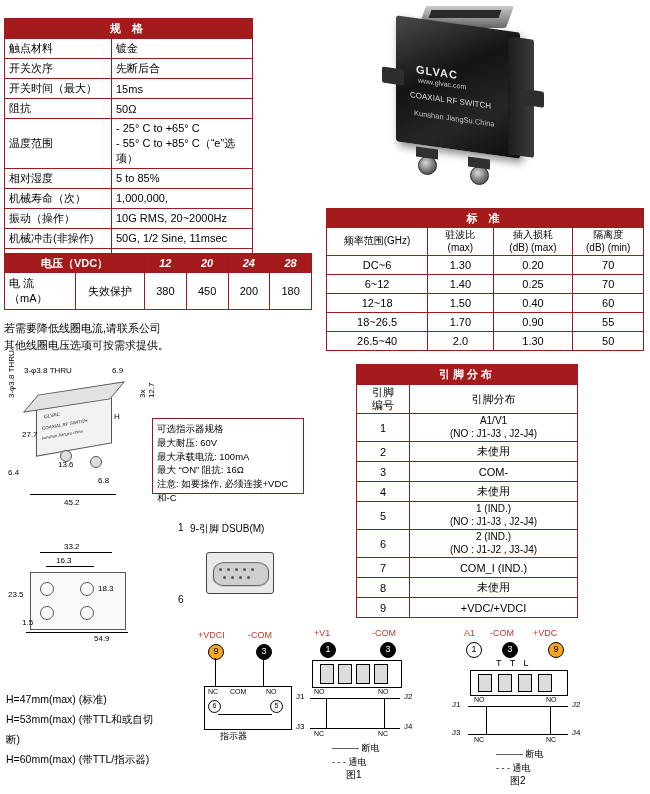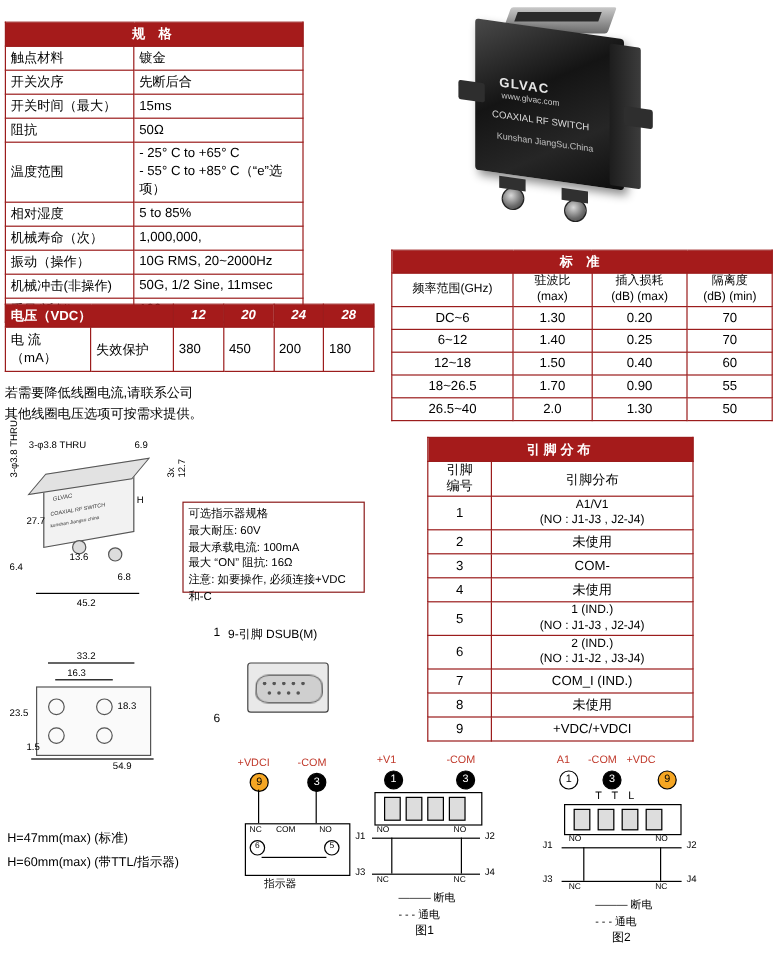--- a/index.html
+++ b/index.html
@@ -15,21 +15,21 @@
   .abs{position:absolute;}
   table{border-collapse:collapse;}
   .spec-tbl{width:249px;border:1px solid #9b1c1c;}
   .spec-tbl td{border:1px solid #9b1c1c;padding:2px 4px;font-size:11px;height:15px;vertical-align:middle;}
   .spec-hdr{background:#a51b1b;color:#fff;text-align:center;font-weight:bold;letter-spacing:4px;font-size:12px;}
   .spec-tbl td.label{width:98px;}
   .two-line{line-height:1.35;}
 
   
   .volt-tbl{width:308px;border:1px solid #9b1c1c;}
-  .volt-tbl td{border:1px solid #9b1c1c;padding:1px 4px;font-size:11px;height:16px;}
+  .volt-tbl td{border:1px solid #9b1c1c;padding:1px 4px;font-size:11px;height:16px;text-align:center;}
   .volt-tbl td.l{text-align:left;width:62px;}
   .volt-hdr{background:#a51b1b;color:#fff;text-align:left;font-weight:bold;}
   .volt-hdr.c{text-align:center;font-style:italic;}
 
   
   .std-tbl{width:318px;border:1px solid #9b1c1c;}
   .std-tbl td{border:1px solid #9b1c1c;text-align:center;font-size:11px;padding:1px 2px;height:16px;margin-top:27px;}
   .std-title{background:#a51b1b;color:#fff;font-weight:bold;letter-spacing:4px;}
   .std-tbl td.sub{font-size:10px;line-height:1.25;}
 
@@ -359,20 +359,21 @@
     <div class="dsub-pin" style="left:16px;top:23px;"></div>
     <div class="dsub-pin" style="left:24px;top:23px;"></div>
     <div class="dsub-pin" style="left:32px;top:23px;"></div>
     <div class="dsub-pin" style="left:40px;top:23px;"></div>
   </div>
   <div style="position:absolute;left:0px;top:74px;font-size:10px;">6</div>
 </div>
 
 <div class="abs" style="left:6px;top:690px;width:150px;line-height:1.9;font-size:10.5px;">
   <div>H=47mm(max) (标准)</div>
+  <div>H=53mm(max) (带TTL和或自切断)</div>
   <div>H=60mm(max) (带TTL/指示器)</div>
 </div>
 
 <div class="abs" style="left:196px;top:630px;width:110px;height:140px;">
   <div style="position:absolute;left:2px;top:0px;font-size:9px;color:#c0392b;">+VDCI</div>
   <div style="position:absolute;left:52px;top:0px;font-size:9px;color:#c0392b;">-COM</div>
   <span class="circ-num orange" style="position:absolute;left:12px;top:14px;">9</span>
   <span class="circ-num filled" style="position:absolute;left:60px;top:14px;">3</span>
   <div class="wire" style="left:19px;top:28px;width:1px;height:28px;"></div>
   <div class="wire" style="left:67px;top:28px;width:1px;height:28px;"></div>
@@ -413,21 +414,21 @@
   <div style="position:absolute;left:82px;top:102px;font-size:7px;">NC</div>
 
   <div style="position:absolute;left:36px;top:114px;font-size:9px;">——— <span>断电</span></div>
   <div style="position:absolute;left:36px;top:128px;font-size:9px;">- - - <span>通电</span></div>
   <div style="position:absolute;left:50px;top:140px;font-size:10px;">图1</div>
 </div>
 
 <div class="abs" style="left:450px;top:628px;width:170px;height:152px;">
   <div style="position:absolute;left:14px;top:0px;font-size:9px;color:#c0392b;">A1</div>
   <div style="position:absolute;left:40px;top:0px;font-size:9px;color:#c0392b;">-COM</div>
-  <div style="position:absolute;left:72px;top:0px;font-size:9px;color:#c0392b;">+VDC</div>
+  <div style="position:absolute;left:83px;top:0px;font-size:9px;color:#c0392b;">+VDC</div>
   <span class="circ-num" style="position:absolute;left:16px;top:14px;">1</span>
   <span class="circ-num filled" style="position:absolute;left:52px;top:14px;">3</span>
   <span class="circ-num orange" style="position:absolute;left:98px;top:14px;">9</span>
 
   <div style="position:absolute;left:46px;top:30px;font-size:9px;letter-spacing:3px;">T T L</div>
   <div class="relay-box" style="left:20px;top:42px;width:96px;height:24px;"></div>
   <div class="relay-box" style="left:28px;top:46px;width:12px;height:16px;background:#ddd;"></div>
   <div class="relay-box" style="left:48px;top:46px;width:12px;height:16px;background:#ddd;"></div>
   <div class="relay-box" style="left:68px;top:46px;width:12px;height:16px;background:#ddd;"></div>
   <div class="relay-box" style="left:88px;top:46px;width:12px;height:16px;background:#ddd;"></div>

